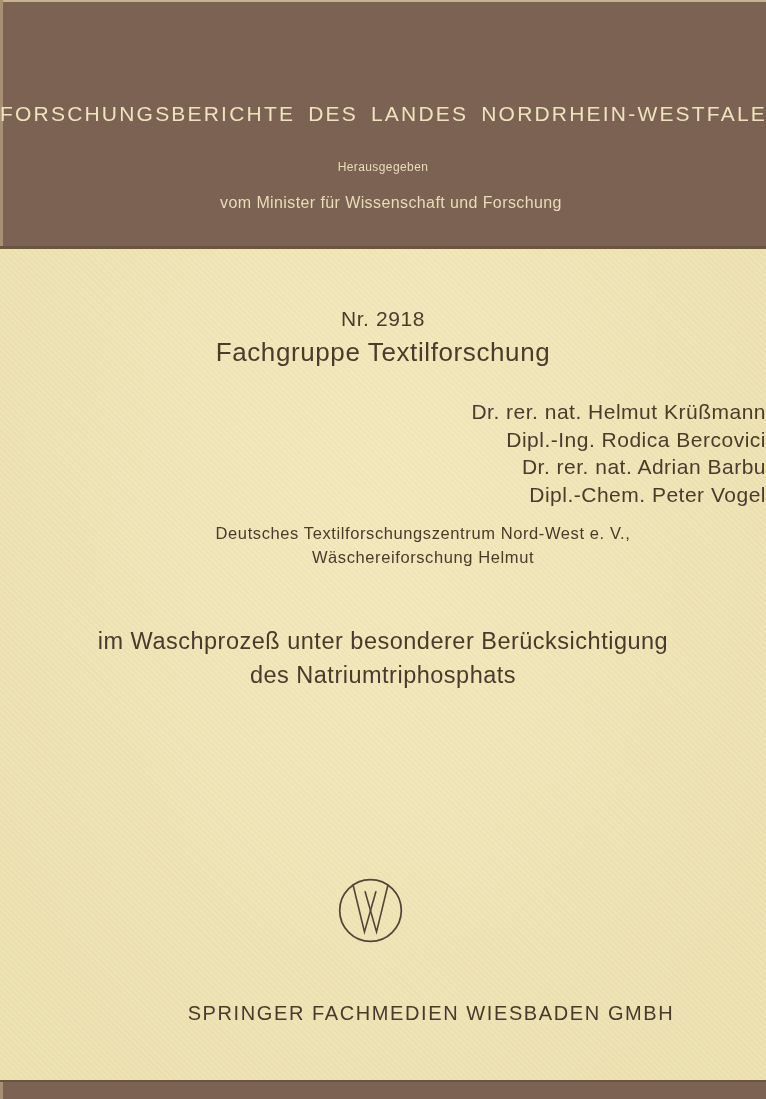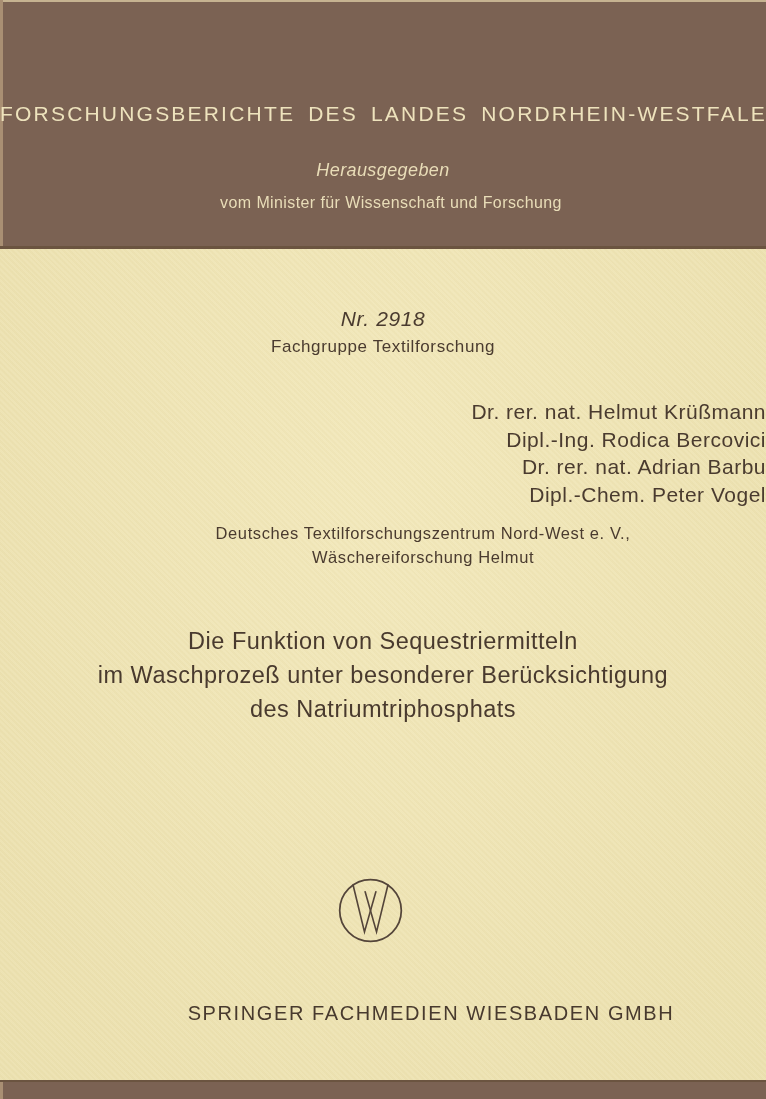--- a/index.html
+++ b/index.html
@@ -47,41 +47,39 @@
   .series-title {
     top: 102px;
     color: #eee3bd;
     font-size: 21px;
     letter-spacing: 2.2px;
     word-spacing: 5px;
   }
   .herausgegeben {
     top: 160px;
     color: #e9ddb8;
-    font-size: 18px;
+    font-size: 12px;
     letter-spacing: 0.4px;
-    font-style: italic;
   }
   .minister {
     top: 194px;
     color: #e9ddb8;
     font-size: 16px;
     letter-spacing: 0.4px;
     margin-left: 8px;
   }
   .dark { color: #4a3b2f; }
   .report-number {
     top: 307px;
     font-size: 21px;
     letter-spacing: 0.6px;
-    font-style: italic;
   }
   .report-group {
     top: 337px;
-    font-size: 17px;
+    font-size: 26px;
     letter-spacing: 0.6px;
     text-align: center;
   }
   .authors {
     position: absolute;
     top: 398px;
     left: 0;
     width: 100%;
     text-align: right;
     font-size: 21px;
@@ -150,21 +148,20 @@
     <div>Dr. rer. nat. Adrian Barbu</div>
     <div>Dipl.-Chem. Peter Vogel</div>
   </div>
 
   <div class="affiliation">
     <div>Deutsches Textilforschungszentrum Nord-West e. V.,</div>
     <div>Wäschereiforschung Helmut</div>
   </div>
 
   <div class="main-title">
-    <div>Die Funktion von Sequestriermitteln</div>
     <div>im Waschprozeß unter besonderer Berücksichtigung</div>
     <div>des Natriumtriphosphats</div>
   </div>
 
   <div class="logo-wrap">
     <svg viewBox="0 0 100 100" xmlns="http://www.w3.org/2000/svg">
       <circle cx="50" cy="50" r="46" fill="none" stroke="#54453a" stroke-width="2.6"></circle>
       <polyline points="24,12 41,82 58,22" fill="none" stroke="#54453a" stroke-width="2.4" stroke-linecap="round" stroke-linejoin="miter"></polyline>
       <polyline points="42,22 59,82 76,12" fill="none" stroke="#54453a" stroke-width="2.4" stroke-linecap="round" stroke-linejoin="miter"></polyline>
     </svg>

